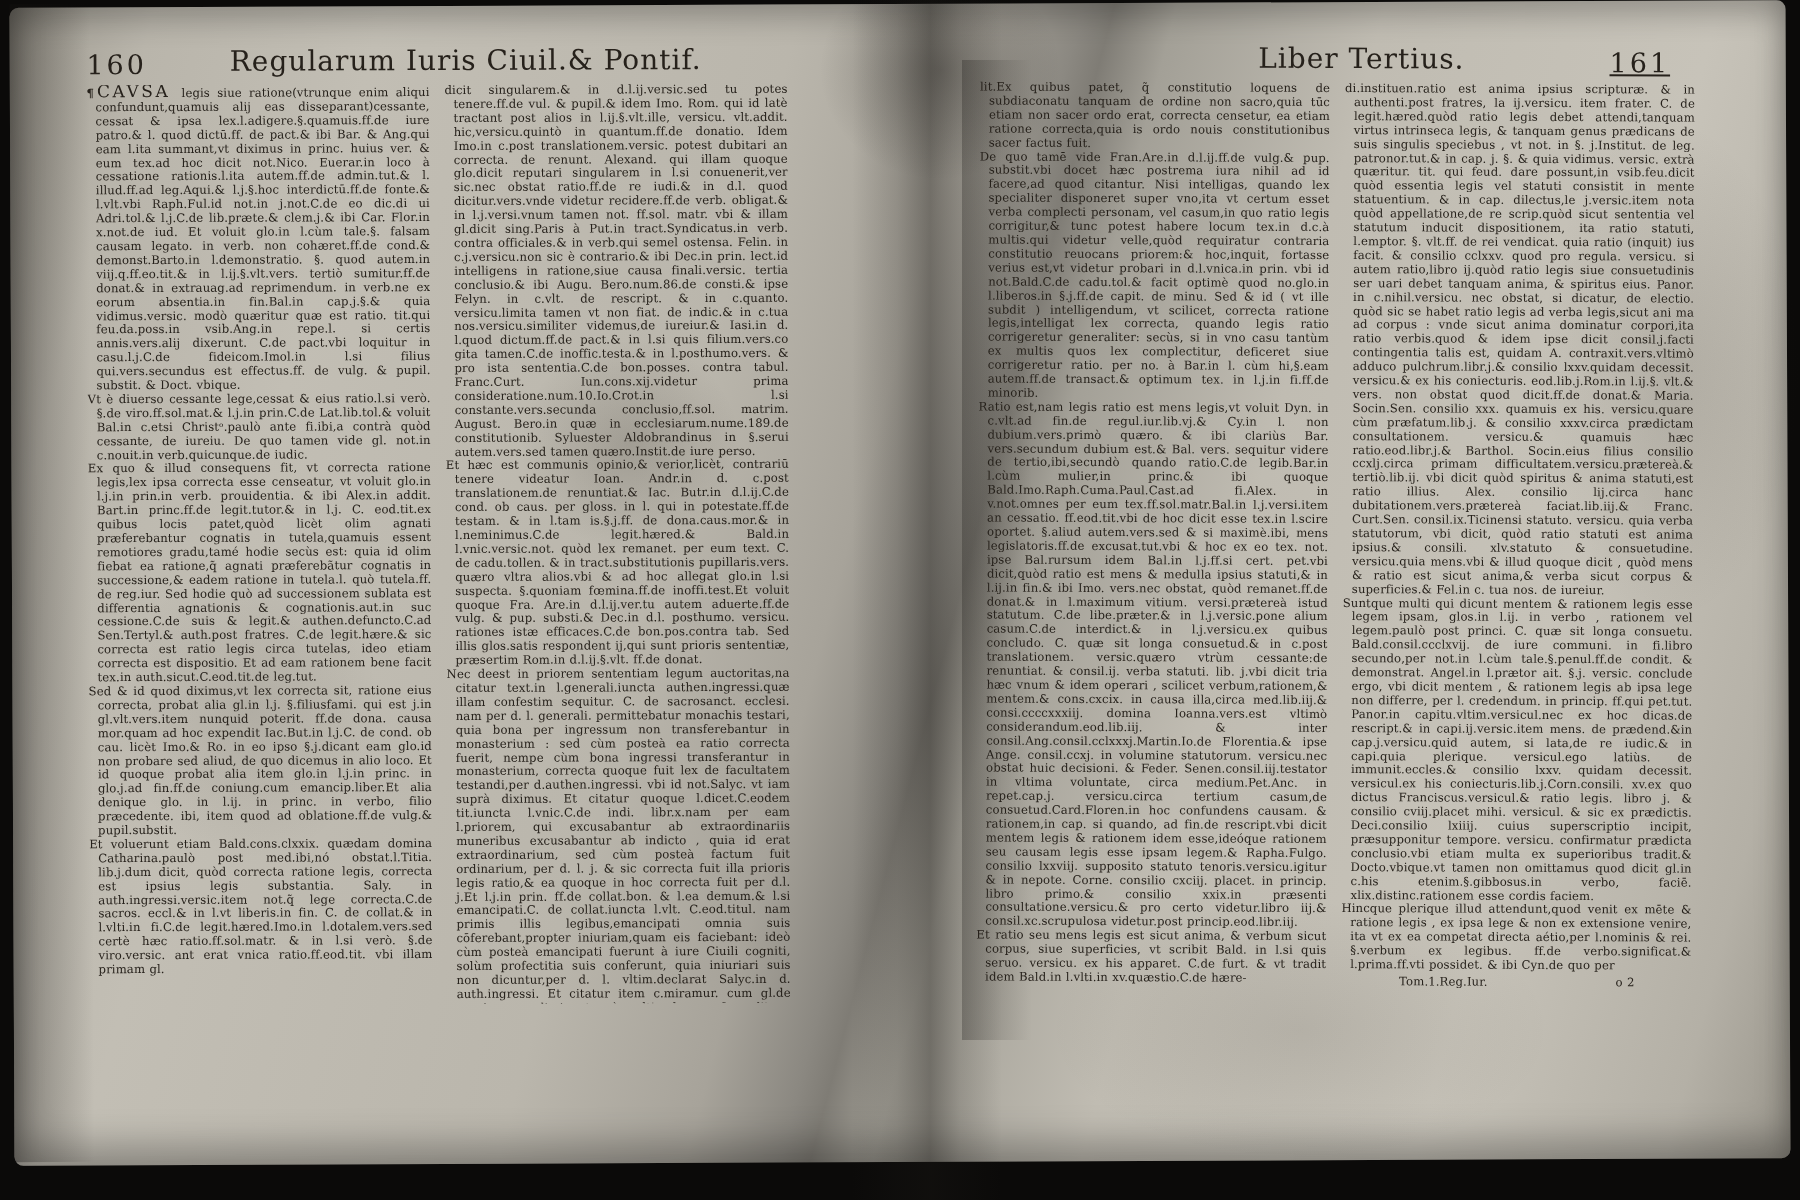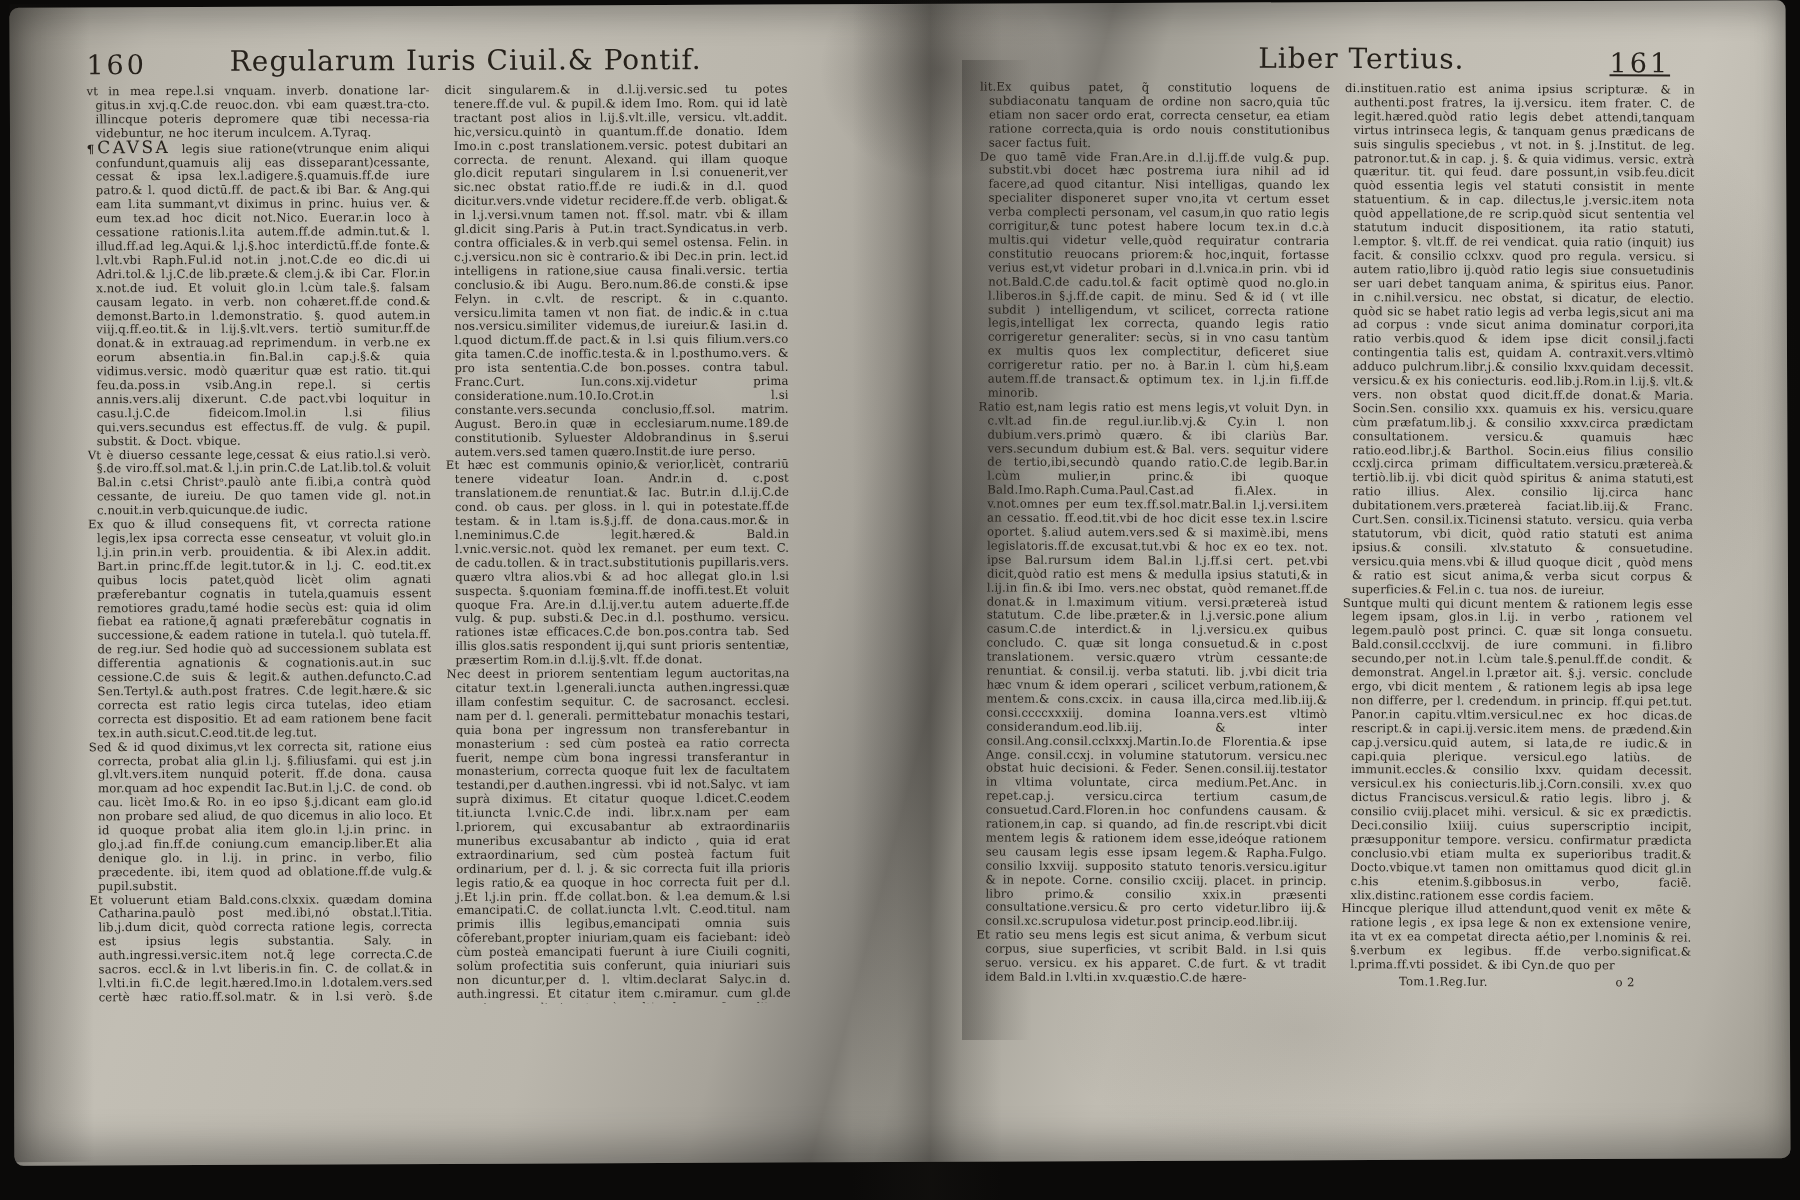--- a/index.html
+++ b/index.html
@@ -65,21 +65,20 @@
   <div class="stain s4"></div>
   <div class="stain s5"></div>
 
   <div class="page page-left">
     <div class="pagehead">
       <div class="folio folio-left">160</div>
       <div class="rtitle rtitle-left">Regularum Iuris Ciuil.&amp; Pontif.</div>
     </div>
     <div class="cols">
       <div class="col">
-          <p class="para">vt in mea repe.l.si vnquam. inverb. donatione lar-gitus.in xvj.q.C.de reuoc.don. vbi eam quæst.tra-cto. illincque poteris depromere quæ tibi necessa-ria videbuntur, ne hoc iterum inculcem. A.Tyraq.</p>
           <p class="para"><span class="pilcrow">¶</span><span class="lead">CAVSA </span>legis siue ratione(vtrunque enim aliqui confundunt,quamuis alij eas disseparant)cessante, cessat &amp; ipsa lex.l.adigere.§.quamuis.ff.de iure patro.&amp; l. quod dictū.ff. de pact.&amp; ibi Bar. &amp; Ang.qui eam l.ita summant,vt diximus in princ. huius ver. &amp; eum tex.ad hoc dicit not.Nico. Euerar.in loco à cessatione rationis.l.ita autem.ff.de admin.tut.&amp; l. illud.ff.ad leg.Aqui.&amp; l.j.§.hoc interdictū.ff.de fonte.&amp; l.vlt.vbi Raph.Ful.id not.in j.not.C.de eo dic.di ui Adri.tol.&amp; l.j.C.de lib.præte.&amp; clem.j.&amp; ibi Car. Flor.in x.not.de iud. Et voluit glo.in l.cùm tale.§. falsam causam legato. in verb. non cohæret.ff.de cond.&amp; demonst.Barto.in l.demonstratio. §. quod autem.in viij.q.ff.eo.tit.&amp; in l.ij.§.vlt.vers. tertiò sumitur.ff.de donat.&amp; in extrauag.ad reprimendum. in verb.ne ex eorum absentia.in fin.Bal.in cap.j.§.&amp; quia vidimus.versic. modò quæritur quæ est ratio. tit.qui feu.da.poss.in vsib.Ang.in repe.l. si certis annis.vers.alij dixerunt. C.de pact.vbi loquitur in casu.l.j.C.de fideicom.Imol.in l.si filius qui.vers.secundus est effectus.ff. de vulg. &amp; pupil. substit. &amp; Doct. vbique.</p>
           <p class="para">Vt è diuerso cessante lege,cessat &amp; eius ratio.l.si verò. §.de viro.ff.sol.mat.&amp; l.j.in prin.C.de Lat.lib.tol.&amp; voluit Bal.in c.etsi Christᵒ.paulò ante fi.ibi,a contrà quòd cessante, de iureiu. De quo tamen vide gl. not.in c.nouit.in verb.quicunque.de iudic.</p>
           <p class="para">Ex quo &amp; illud consequens fit, vt correcta ratione legis,lex ipsa correcta esse censeatur, vt voluit glo.in l.j.in prin.in verb. prouidentia. &amp; ibi Alex.in addit. Bart.in princ.ff.de legit.tutor.&amp; in l.j. C. eod.tit.ex quibus locis patet,quòd licèt olim agnati præferebantur cognatis in tutela,quamuis essent remotiores gradu,tamé hodie secùs est: quia id olim fiebat ea ratione,q̃ agnati præferebãtur cognatis in successione,&amp; eadem ratione in tutela.l. quò tutela.ff. de reg.iur. Sed hodie quò ad successionem sublata est differentia agnationis &amp; cognationis.aut.in suc cessione.C.de suis &amp; legit.&amp; authen.defuncto.C.ad Sen.Tertyl.&amp; auth.post fratres. C.de legit.hære.&amp; sic correcta est ratio legis circa tutelas, ideo etiam correcta est dispositio. Et ad eam rationem bene facit tex.in auth.sicut.C.eod.tit.de leg.tut.</p>
           <p class="para">Sed &amp; id quod diximus,vt lex correcta sit, ratione eius correcta, probat alia gl.in l.j. §.filiusfami. qui est j.in gl.vlt.vers.item nunquid poterit. ff.de dona. causa mor.quam ad hoc expendit Iac.But.in l.j.C. de cond. ob cau. licèt Imo.&amp; Ro. in eo ipso §.j.dicant eam glo.id non probare sed aliud, de quo dicemus in alio loco. Et id quoque probat alia item glo.in l.j.in princ. in glo.j.ad fin.ff.de coniung.cum emancip.liber.Et alia denique glo. in l.ij. in princ. in verbo, filio præcedente. ibi, item quod ad oblatione.ff.de vulg.&amp; pupil.substit.</p>
           <p class="para">Et voluerunt etiam Bald.cons.clxxix. quædam domina Catharina.paulò post med.ibi,nó obstat.l.Titia. lib.j.dum dicit, quòd correcta ratione legis, correcta est ipsius legis substantia. Saly. in auth.ingressi.versic.item not.q̃ lege correcta.C.de sacros. eccl.&amp; in l.vt liberis.in fin. C. de collat.&amp; in l.vlti.in fi.C.de legit.hæred.Imo.in l.dotalem.vers.sed certè hæc ratio.ff.sol.matr. &amp; in l.si verò. §.de viro.versic. ant erat vnica ratio.ff.eod.tit. vbi illam primam gl.</p>
         </div>
       <div class="col">
           <p class="para">dicit singularem.&amp; in d.l.ij.versic.sed tu potes tenere.ff.de vul. &amp; pupil.&amp; idem Imo. Rom. qui id latè tractant post alios in l.ij.§.vlt.ille, versicu. vlt.addit. hic,versicu.quintò in quantum.ff.de donatio. Idem Imo.in c.post translationem.versic. potest dubitari an correcta. de renunt. Alexand. qui illam quoque glo.dicit reputari singularem in l.si conuenerit,ver sic.nec obstat ratio.ff.de re iudi.&amp; in d.l. quod dicitur.vers.vnde videtur recidere.ff.de verb. obligat.&amp; in l.j.versi.vnum tamen not. ff.sol. matr. vbi &amp; illam gl.dicit sing.Paris à Put.in tract.Syndicatus.in verb. contra officiales.&amp; in verb.qui semel ostensa. Felin. in c.j.versicu.non sic è contrario.&amp; ibi Dec.in prin. lect.id intelligens in ratione,siue causa finali.versic. tertia conclusio.&amp; ibi Augu. Bero.num.86.de consti.&amp; ipse Felyn. in c.vlt. de rescript. &amp; in c.quanto. versicu.limita tamen vt non fiat. de indic.&amp; in c.tua nos.versicu.similiter videmus,de iureiur.&amp; Iasi.in d. l.quod dictum.ff.de pact.&amp; in l.si quis filium.vers.co gita tamen.C.de inoffic.testa.&amp; in l.posthumo.vers. &amp; pro ista sententia.C.de bon.posses. contra tabul. Franc.Curt. Iun.cons.xij.videtur prima consideratione.num.10.Io.Crot.in l.si constante.vers.secunda conclusio,ff.sol. matrim. August. Bero.in quæ in ecclesiarum.nume.189.de constitutionib. Syluester Aldobrandinus in §.serui autem.vers.sed tamen quæro.Instit.de iure perso.</p>
           <p class="para">Et hæc est communis opinio,&amp; verior,licèt, contrariū tenere videatur Ioan. Andr.in d. c.post translationem.de renuntiat.&amp; Iac. Butr.in d.l.ij.C.de cond. ob caus. per gloss. in l. qui in potestate.ff.de testam. &amp; in l.tam is.§.j.ff. de dona.caus.mor.&amp; in l.neminimus.C.de legit.hæred.&amp; Bald.in l.vnic.versic.not. quòd lex remanet. per eum text. C. de cadu.tollen. &amp; in tract.substitutionis pupillaris.vers. quæro vltra alios.vbi &amp; ad hoc allegat glo.in l.si suspecta. §.quoniam fœmina.ff.de inoffi.test.Et voluit quoque Fra. Are.in d.l.ij.ver.tu autem aduerte.ff.de vulg. &amp; pup. substi.&amp; Dec.in d.l. posthumo. versicu. rationes istæ efficaces.C.de bon.pos.contra tab. Sed illis glos.satis respondent ij,qui sunt prioris sententiæ, præsertim Rom.in d.l.ij.§.vlt. ff.de donat.</p>
           <p class="para">Nec deest in priorem sententiam legum auctoritas,na citatur text.in l.generali.iuncta authen.ingressi.quæ illam confestim sequitur. C. de sacrosanct. ecclesi. nam per d. l. generali. permittebatur monachis testari, quia bona per ingressum non transferebantur in monasterium : sed cùm posteà ea ratio correcta fuerit, nempe cùm bona ingressi transferantur in monasterium, correcta quoque fuit lex de facultatem testandi,per d.authen.ingressi. vbi id not.Salyc. vt iam suprà diximus. Et citatur quoque l.dicet.C.eodem tit.iuncta l.vnic.C.de indi. libr.x.nam per eam l.priorem, qui excusabantur ab extraordinariis muneribus excusabantur ab indicto , quia id erat extraordinarium, sed cùm posteà factum fuit ordinarium, per d. l. j. &amp; sic correcta fuit illa prioris legis ratio,&amp; ea quoque in hoc correcta fuit per d.l. j.Et l.j.in prin. ff.de collat.bon. &amp; l.ea demum.&amp; l.si emancipati.C. de collat.iuncta l.vlt. C.eod.titul. nam primis illis legibus,emancipati omnia suis cōferebant,propter iniuriam,quam eis faciebant: ideò cùm posteà emancipati fuerunt à iure Ciuili cogniti, solùm profectitia suis conferunt, quia iniuriari suis non dicuntur,per d. l. vltim.declarat Salyc.in d. auth.ingressi. Et citatur item c.miramur. cum gl.de seruis non ordin.iuncto c.à multis, de ætat.&amp; qualit.</p>

